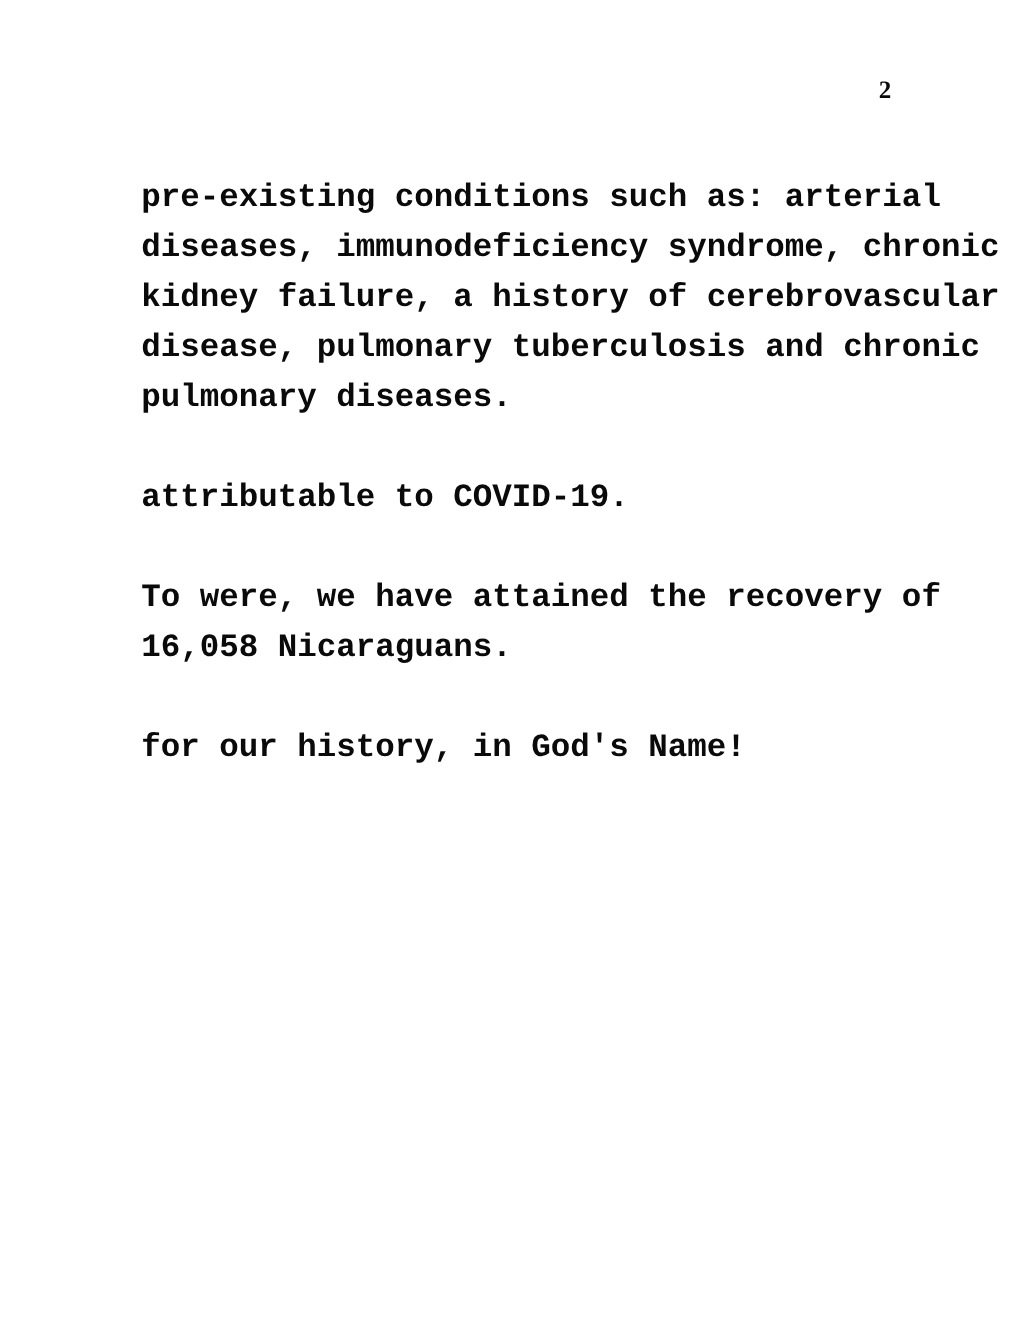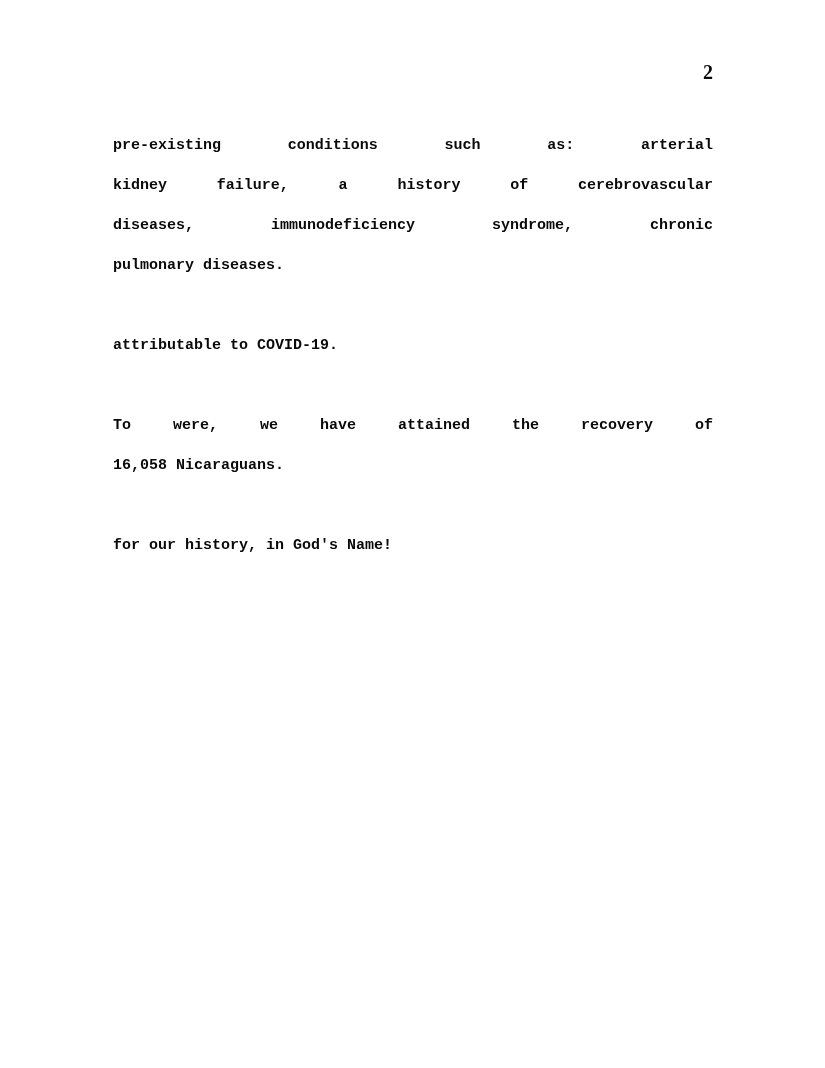--- a/index.html
+++ b/index.html
@@ -19,24 +19,24 @@
   }
   .page-number {
     font-family: "Liberation Serif", serif;
     font-weight: bold;
     font-size: 20px;
     line-height: 28px;
     text-align: right;
     color: #0a0a0a;
   }
   .body-text {
-    margin-top: 40px;
+    margin-top: 52px;
     font-family: "Liberation Mono", "DejaVu Sans Mono", monospace;
     font-weight: bold;
-    font-size: 15px;
+    font-size: 26px;
     line-height: 40px;
     color: #0a0a0a;
   }
   .paragraph {
     margin: 0 0 40px 0;
   }
   .text-line {
     text-align: justify;
     text-align-last: justify;
     white-space: nowrap;
@@ -47,22 +47,23 @@
   }
 </style>
 </head>
 <body>
 
 <div class="page">
   <div class="page-number">2</div>
   <div class="body-text" id="body-text">
       <div class="paragraph">
         <div class="text-line">pre-existing conditions such as: arterial</div>
+        <div class="text-line">diseases, immunodeficiency syndrome, chronic</div>
         <div class="text-line">kidney failure, a history of cerebrovascular</div>
-        <div class="text-line">diseases, immunodeficiency syndrome, chronic</div>
+        <div class="text-line">disease, pulmonary tuberculosis and chronic</div>
         <div class="text-line last">pulmonary diseases.</div>
       </div>
       <div class="paragraph">
         <div class="text-line last">attributable to COVID-19.</div>
       </div>
       <div class="paragraph">
         <div class="text-line">To were, we have attained the recovery of</div>
         <div class="text-line last">16,058 Nicaraguans.</div>
       </div>
       <div class="paragraph">

